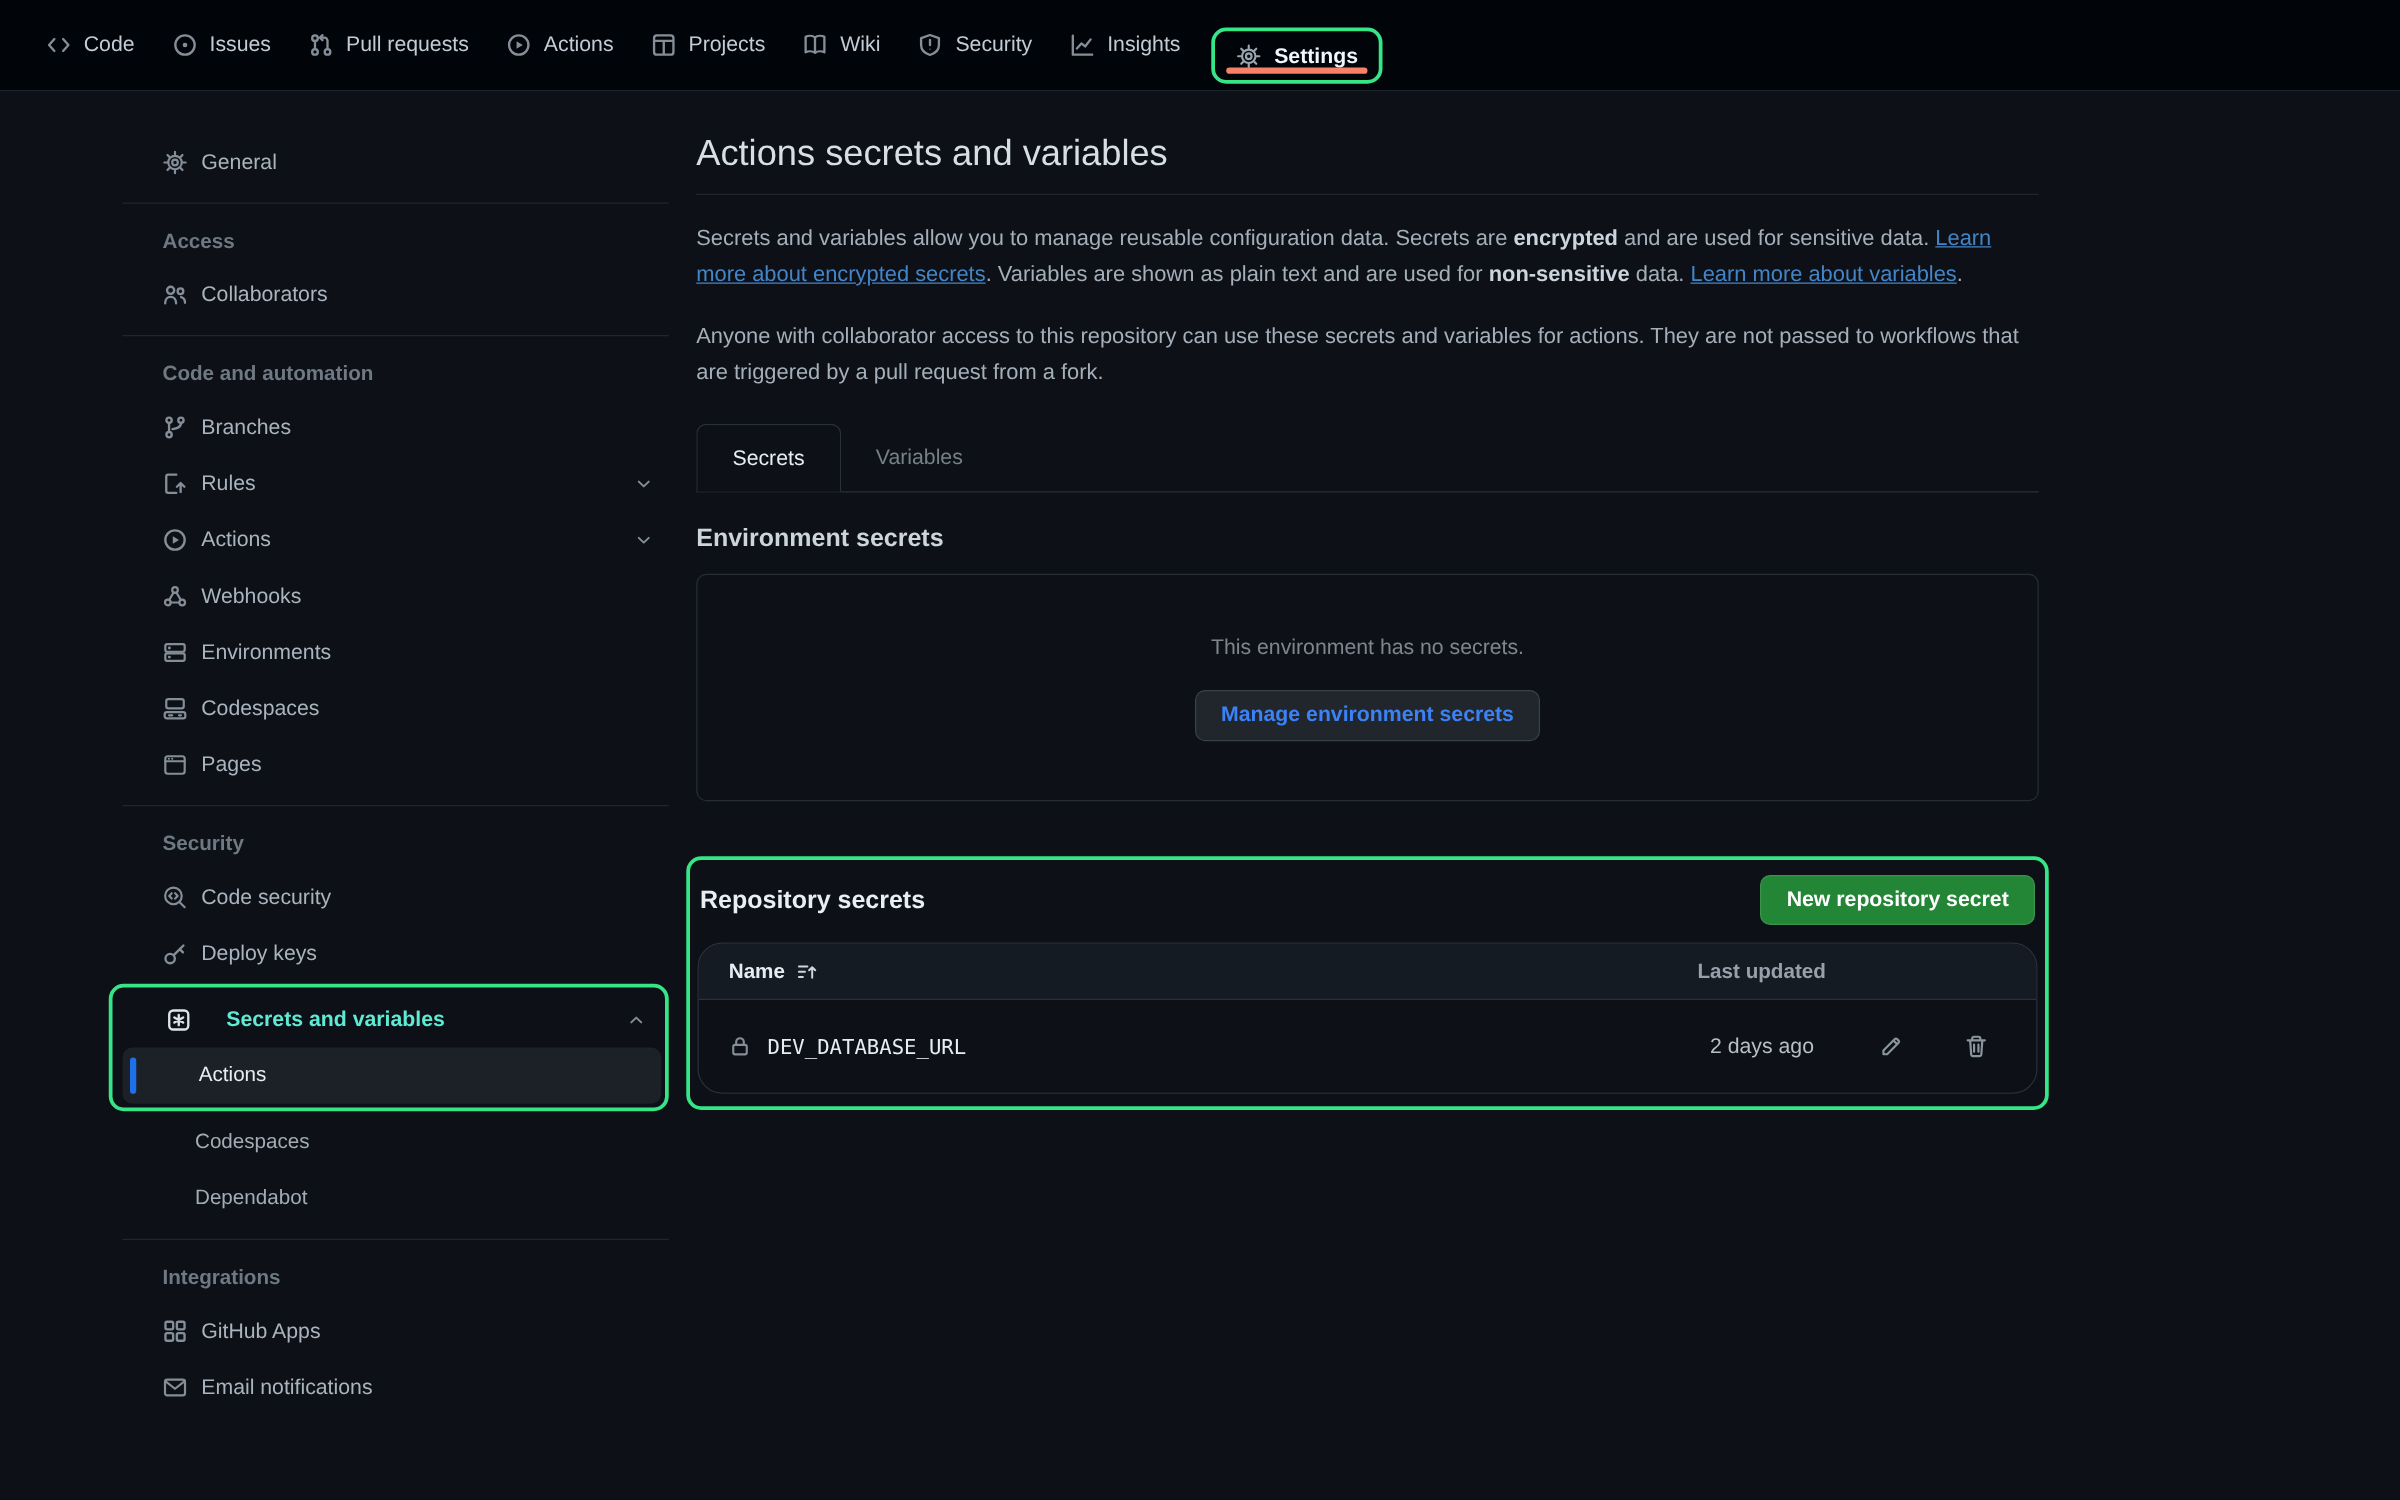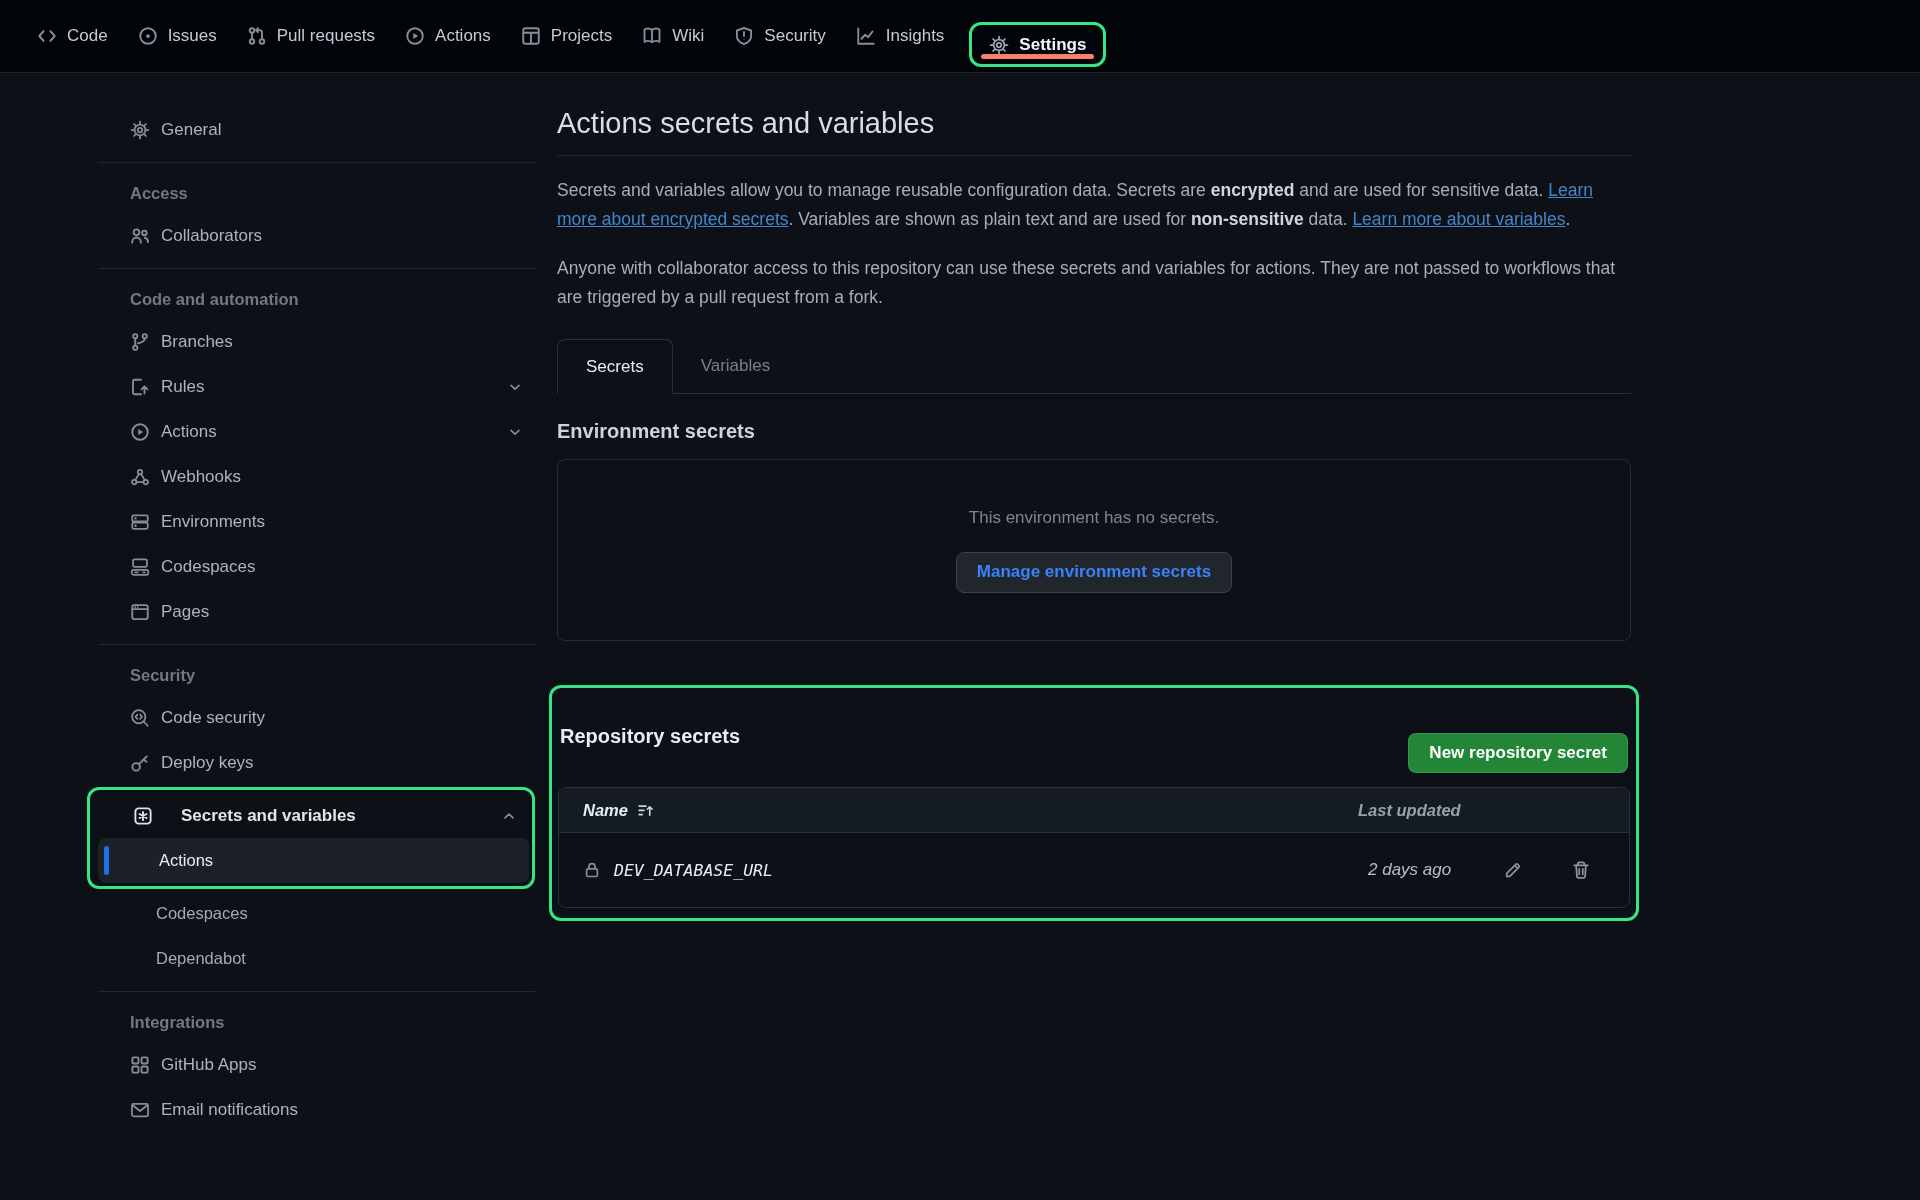--- a/index.html
+++ b/index.html
@@ -20,21 +20,21 @@
   .nav-item.active .icn{color:#9aa4ad;}
   .tab-underline{position:absolute;left:9px;right:9px;bottom:5px;height:5px;border-radius:3px;background:var(--underline);}
   
   .sidebar{position:absolute;left:98px;top:73px;width:437px;}
   .s-item{height:45px;display:flex;align-items:center;gap:11px;padding:0 12px 0 32px;font-size:17px;color:#aab4be;border-radius:8px;position:relative;cursor:pointer;}
   .s-hdr{height:40px;display:flex;align-items:center;padding-left:32px;font-size:16.5px;font-weight:700;color:var(--hdr-gray);}
   .s-div{height:1px;background:var(--border2);margin:10px 0;}
   .chev{margin-left:auto;color:#858e98;}
   .mt34{margin-top:34px;}
   .secrets-ring{border:3px solid var(--hl);border-radius:12px;margin:2px 0 2px -11px;padding:3px 3px 3px 8px;}
-  .s-item.parent{color:#e5e5e5;font-weight:700;padding-left:35px;gap:28px;}
+  .s-item.parent{color:#5eead4;font-weight:700;padding-left:35px;gap:28px;}
   .s-item.parent .icn{color:#dce3ea;}
   .s-sub{height:45px;display:flex;align-items:center;padding-left:61px;font-size:16.5px;color:#a2acb6;border-radius:8px;position:relative;cursor:pointer;}
   .s-sub.selected{background:#1c2128;color:#e6edf3;}
   .s-sub.selected::before{content:"";position:absolute;left:6px;top:8px;bottom:8px;width:5px;border-radius:3px;background:var(--accent);}
   .s-sub.outside{padding-left:58px;}
   
   .main{position:absolute;left:557px;top:73px;width:1074px;}
   h1.page-title{margin-top:34px;font-size:29px;font-weight:400;color:#d7dee5;padding-bottom:15px;border-bottom:1px solid var(--border2);}
   p.body-text{margin-top:20px;font-size:17.5px;line-height:29px;color:var(--txt-dim);}
   p.body-text strong{color:#ccd5de;}
@@ -43,22 +43,22 @@
   .tab{display:flex;align-items:center;height:55px;padding:0 28px;font-size:17px;cursor:pointer;}
   .tab.active{border:1px solid #2a3038;border-bottom:1px solid var(--bg);margin-bottom:-1px;border-radius:8px 8px 0 0;color:#e6edf3;}
   .tab.inactive{color:#768089;}
   h3.sec-h{margin-top:26px;font-size:20px;font-weight:700;color:#ccd4dc;}
   .env-box{margin-top:16px;height:182px;border:1px solid var(--border);border-radius:8px;display:flex;flex-direction:column;align-items:center;justify-content:center;gap:24px;}
   .empty-msg{font-size:17px;color:#7d8690;}
   .btn-secondary{height:41px;padding:0 20px;background:#21262d;border:1px solid #3a414a;border-radius:8px;color:#3b82f6;font-size:17px;font-weight:600;font-family:inherit;cursor:pointer;}
   .repo-ring{margin:44px -8px 0 -8px;border:3px solid var(--hl);border-radius:12px;padding:8px 6px 10px 6px;}
   .repo-head{display:flex;align-items:center;justify-content:space-between;padding:4px 2px 14px 2px;}
   .repo-head h3{font-size:20px;font-weight:700;color:#e8eef3;}
-  .btn-primary{height:40px;padding:0 20px;background:var(--green);border:1px solid rgba(240,246,252,.12);border-radius:8px;color:#fff;font-size:17px;font-weight:600;font-family:inherit;cursor:pointer;margin-top:33px;}
-  .tbl{border:1px solid #2a3139;border-radius:8px;overflow:hidden;font-style:italic;}
+  .btn-primary{height:40px;padding:0 20px;background:var(--green);border:1px solid rgba(240,246,252,.12);border-radius:8px;color:#fff;font-size:17px;font-weight:600;font-family:inherit;cursor:pointer;}
+  .tbl{border:1px solid #2a3139;border-radius:20px;overflow:hidden;}
   .tbl-head{height:45px;background:#151b23;border-bottom:1px solid #2a3139;display:flex;align-items:center;padding:0 24px;}
   .th-name{display:flex;align-items:center;gap:9px;font-size:16.5px;font-weight:700;color:#e6edf3;cursor:pointer;}
   .th-name .icn{color:#cdd5dd;}
   .th-updated{margin-left:auto;width:247px;font-size:16.5px;font-weight:600;color:#98a1ab;}
   .tbl-row{height:74px;display:flex;align-items:center;padding:0 24px;background:var(--bg);}
   .cell-name{display:flex;align-items:center;gap:13px;flex:1;}
   .secret-name{font-family:"DejaVu Sans Mono","Liberation Mono",monospace;font-size:16.5px;color:#e6edf3;}
   .cell-updated{width:131px;font-size:17px;color:#b6bfc8;}
   .cell-actions{width:96px;display:flex;align-items:center;justify-content:space-between;margin-right:10px;}
   .act-btn{color:#8b959f;background:none;border:none;cursor:pointer;padding:4px;}

